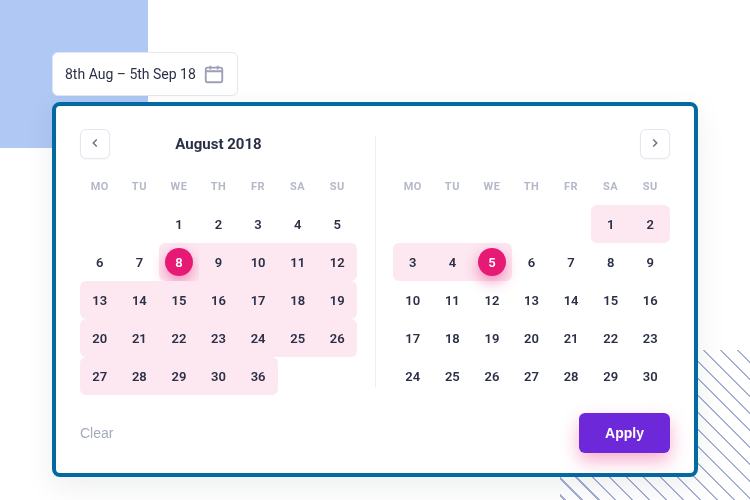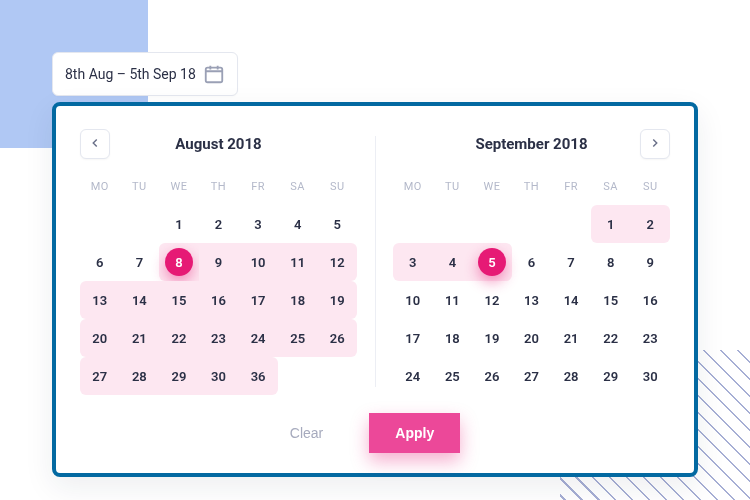--- a/index.html
+++ b/index.html
@@ -102,21 +102,21 @@
   .nav-btn.prev { left: 0; }
   .nav-btn.next { right: 0; }
   .grid { width: 100%; }
   .row {
     display: grid;
     grid-template-columns: repeat(7, 1fr);
   }
   .dow {
     text-align: center;
     font-size: 11px;
-    font-weight: 400;
+    font-weight: 700;
     color: #b4b9ca;
     letter-spacing: 0.5px;
     padding: 6px 0 12px;
   }
   .cell {
     height: 38px;
     display: flex;
     align-items: center;
     justify-content: center;
     font-size: 13px;
@@ -133,37 +133,37 @@
     border-radius: 50%;
     background: #e61a75;
     color: #fff;
     display: flex;
     align-items: center;
     justify-content: center;
     box-shadow: 0 6px 14px rgba(230,26,117,0.45);
   }
   .actions {
     display: flex;
-    justify-content: center;
+    justify-content: space-between;
     align-items: center;
     gap: 22px;
     margin-top: 18px;
   }
   .clear {
     font-size: 14px;
     color: #a6aabd;
     cursor: pointer;
     background: none;
     border: none;
   }
   .apply {
-    background: #ec4899;
+    background: #6d28d9;
     color: #fff;
     border: none;
-    border-radius: 0;
+    border-radius: 6px;
     padding: 12px 26px;
     font-size: 14px;
     font-weight: 700;
     cursor: pointer;
     box-shadow: 0 8px 18px rgba(230,26,117,0.35);
     margin-left: 24px;
   }
 </style>
 </head>
 <body>
@@ -251,21 +251,20 @@
             <div class="cell in-range">30</div>
             <div class="cell in-range range-end-row">36</div>
             <div class="cell empty"></div>
             <div class="cell empty"></div>
           </div>
         </div>
     </div>
 
     <div class="month right">
       <div class="month-header">
-        <div class="month-title">September 2018</div>
         <div class="nav-btn next">
           <span>
             <svg viewBox="0 0 24 24" width="14" height="14" fill="none" stroke="currentColor" stroke-width="2.5">
                 <path d="M9 6l6 6-6 6"></path>
               </svg>
           </span>
         </div>
       </div>
       <div class="grid" id="grid-sep">
           <div class="row">

